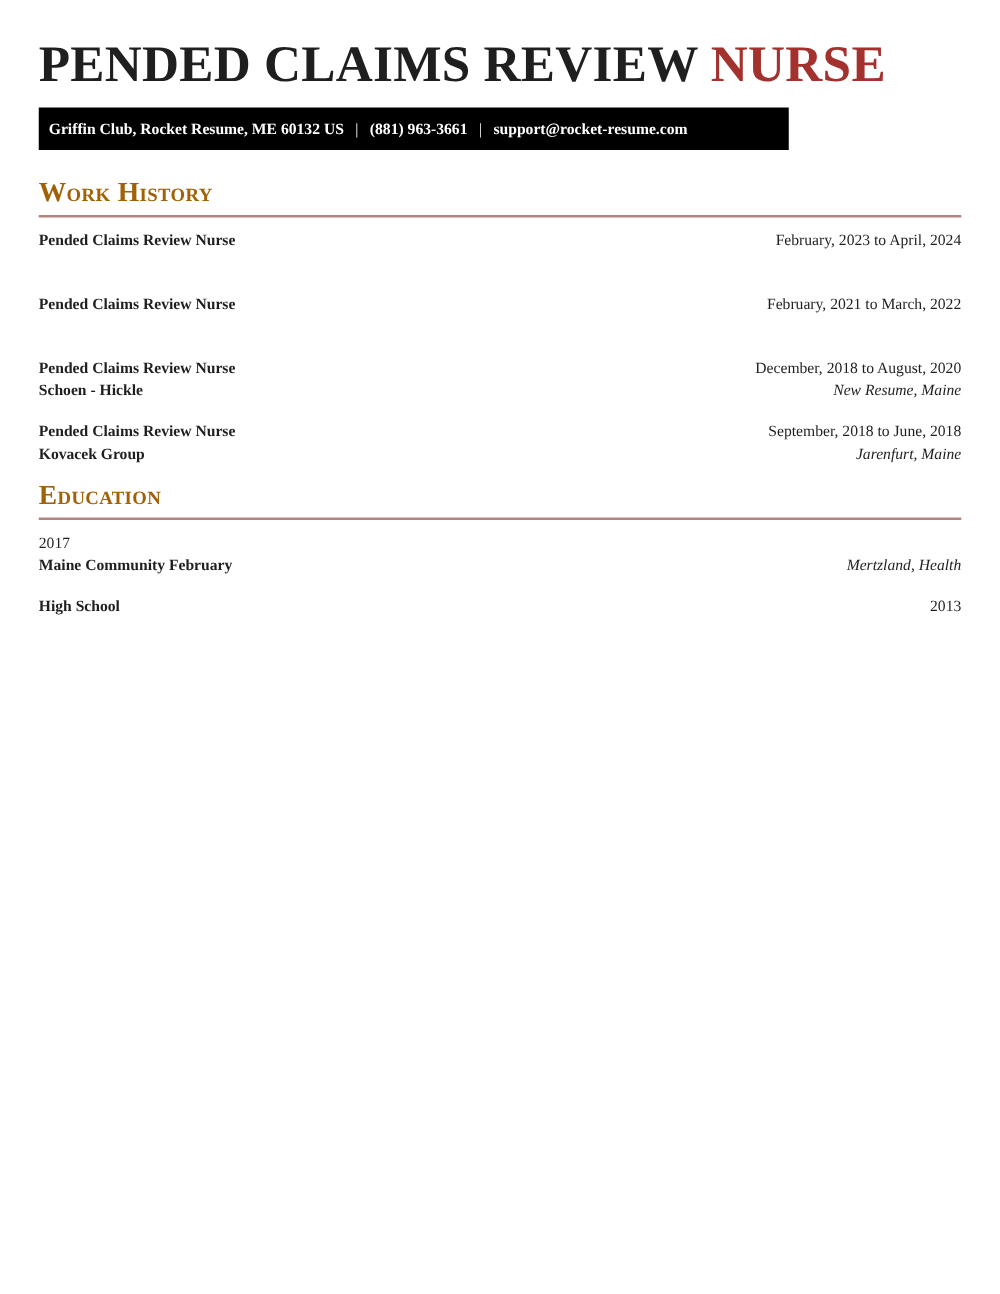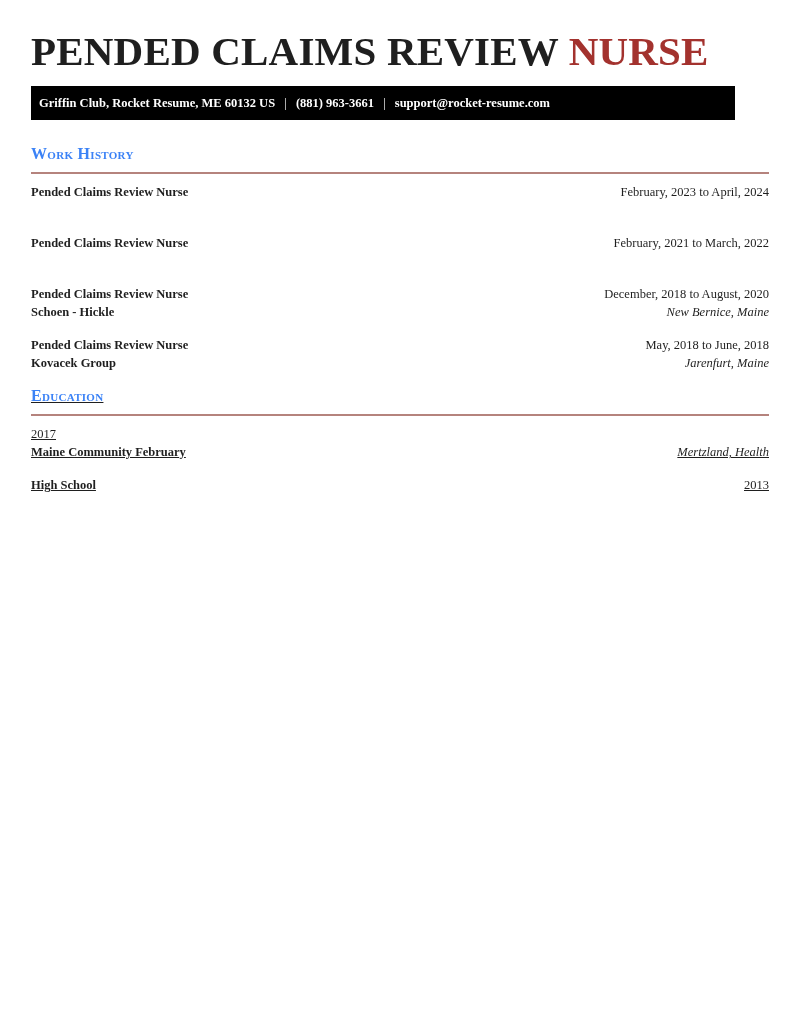--- a/index.html
+++ b/index.html
@@ -32,21 +32,21 @@
       white-space: nowrap;
       color: #1f1f1f;
     }
     .title .accent {
       color: #a3322e;
     }
     .contact-bar {
       position: absolute;
       top: 86px;
       left: 0;
-      width: 704px;
+      width: 600px;
       height: 34px;
       background: #000000;
       color: #ffffff;
       font-size: 12.5px;
       font-weight: bold;
       line-height: 34px;
       padding-left: 8px;
       box-sizing: border-box;
       white-space: nowrap;
     }
@@ -55,26 +55,26 @@
       margin: 0 6px;
       font-weight: normal;
     }
     .section {
       position: absolute;
       left: 0;
       width: 738px;
     }
     .section-title {
       margin: 0;
-      font-size: 16px;
+      font-size: 22px;
       line-height: 26px;
       font-weight: bold;
       font-variant: small-caps;
       letter-spacing: 0.3px;
-      color: #3b82f6;
+      color: #a16207;
       height: 28px;
     }
     .section-rule {
       height: 2px;
       background: #b5837d;
       margin-top: 3px;
       margin-bottom: 9px;
     }
     .entry {
       height: 51px;
@@ -134,37 +134,37 @@
       </div>
     </div>
 
     <div class="entry">
       <div class="row">
         <span class="left">Pended Claims Review Nurse</span>
         <span class="right">December, 2018 to August, 2020</span>
       </div>
       <div class="row">
         <span class="left">Schoen - Hickle</span>
-        <span class="right italic">New Bernice, Maine</span>
+        <span class="right italic">New Resume, Maine</span>
       </div>
     </div>
 
     <div class="entry">
       <div class="row">
         <span class="left">Pended Claims Review Nurse</span>
-        <span class="right">May, 2018 to June, 2018</span>
+        <span class="right">September, 2018 to June, 2018</span>
       </div>
       <div class="row">
         <span class="left">Kovacek Group</span>
         <span class="right italic">Jarenfurt, Maine</span>
       </div>
     </div>
   </div>
 
-  <div class="section" style="top:383px;text-decoration:underline;">
+  <div class="section" style="top:383px;">
     <h2 class="section-title">Education</h2>
     <div class="section-rule"></div>
 
     <div class="entry">
       <div class="row">
         <span class="right">2017</span>
       </div>
       <div class="row">
         <span class="left">Maine Community February</span>
         <span class="right italic">Mertzland, Health</span>

